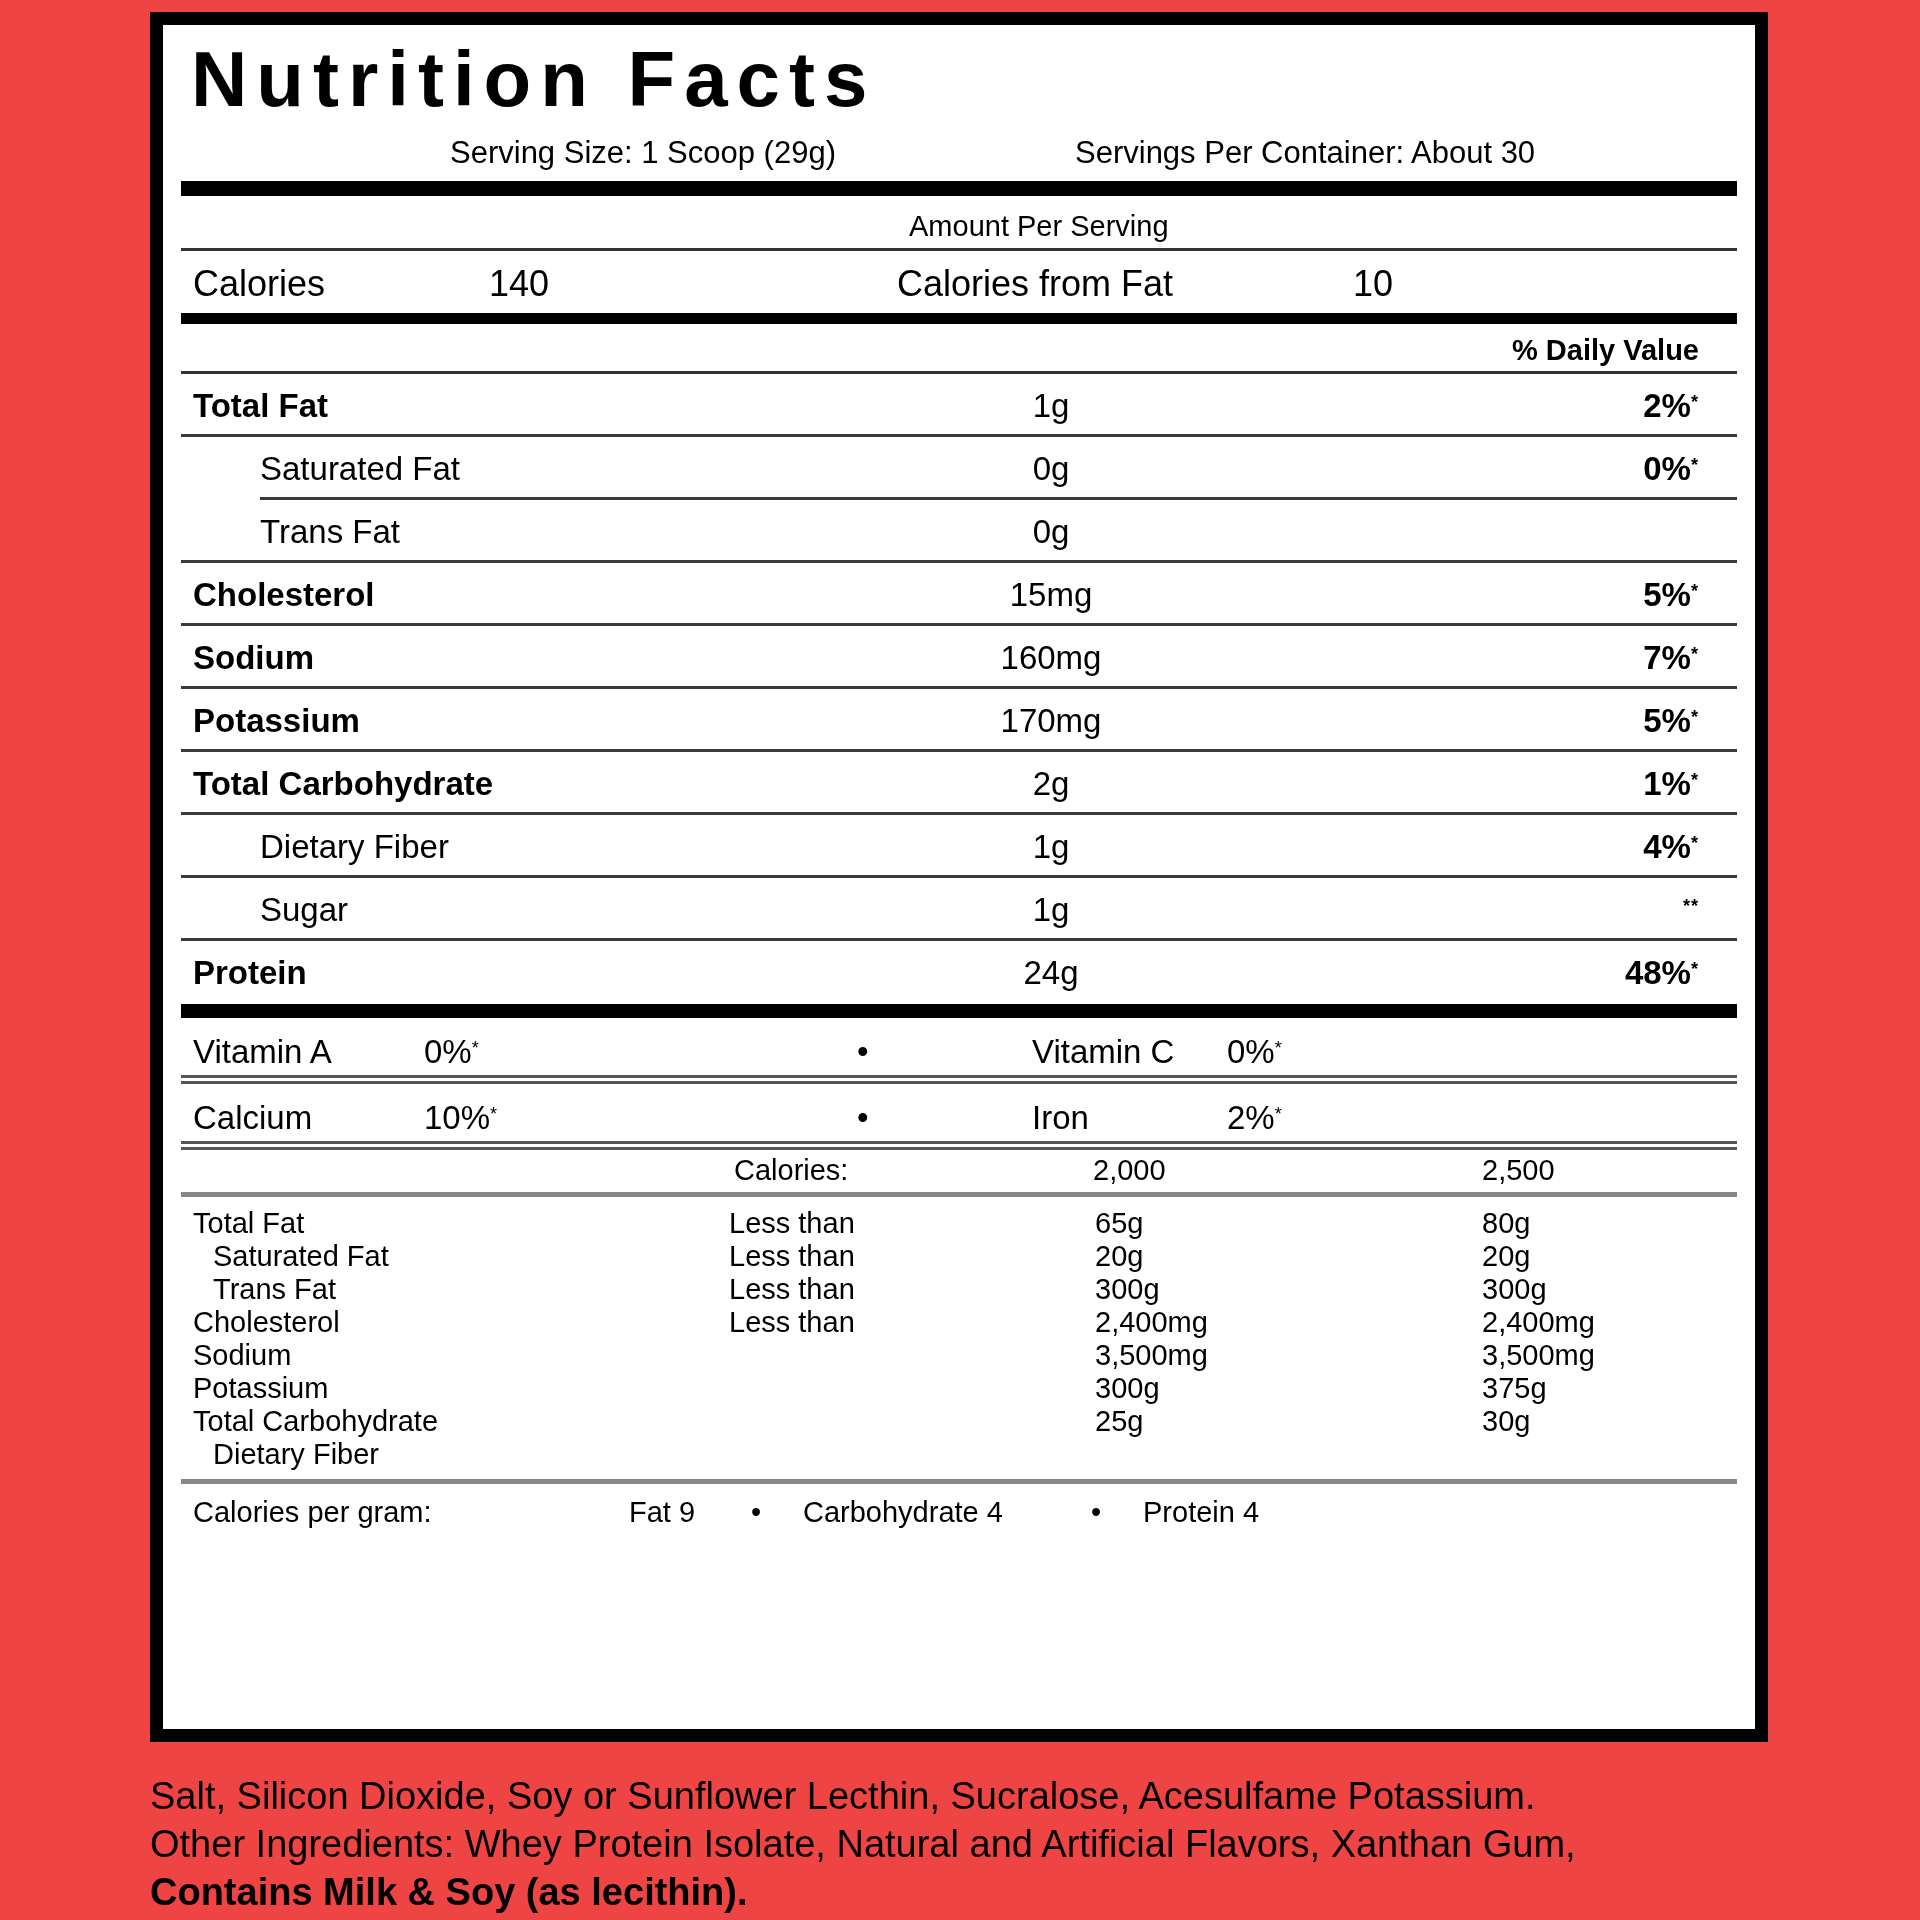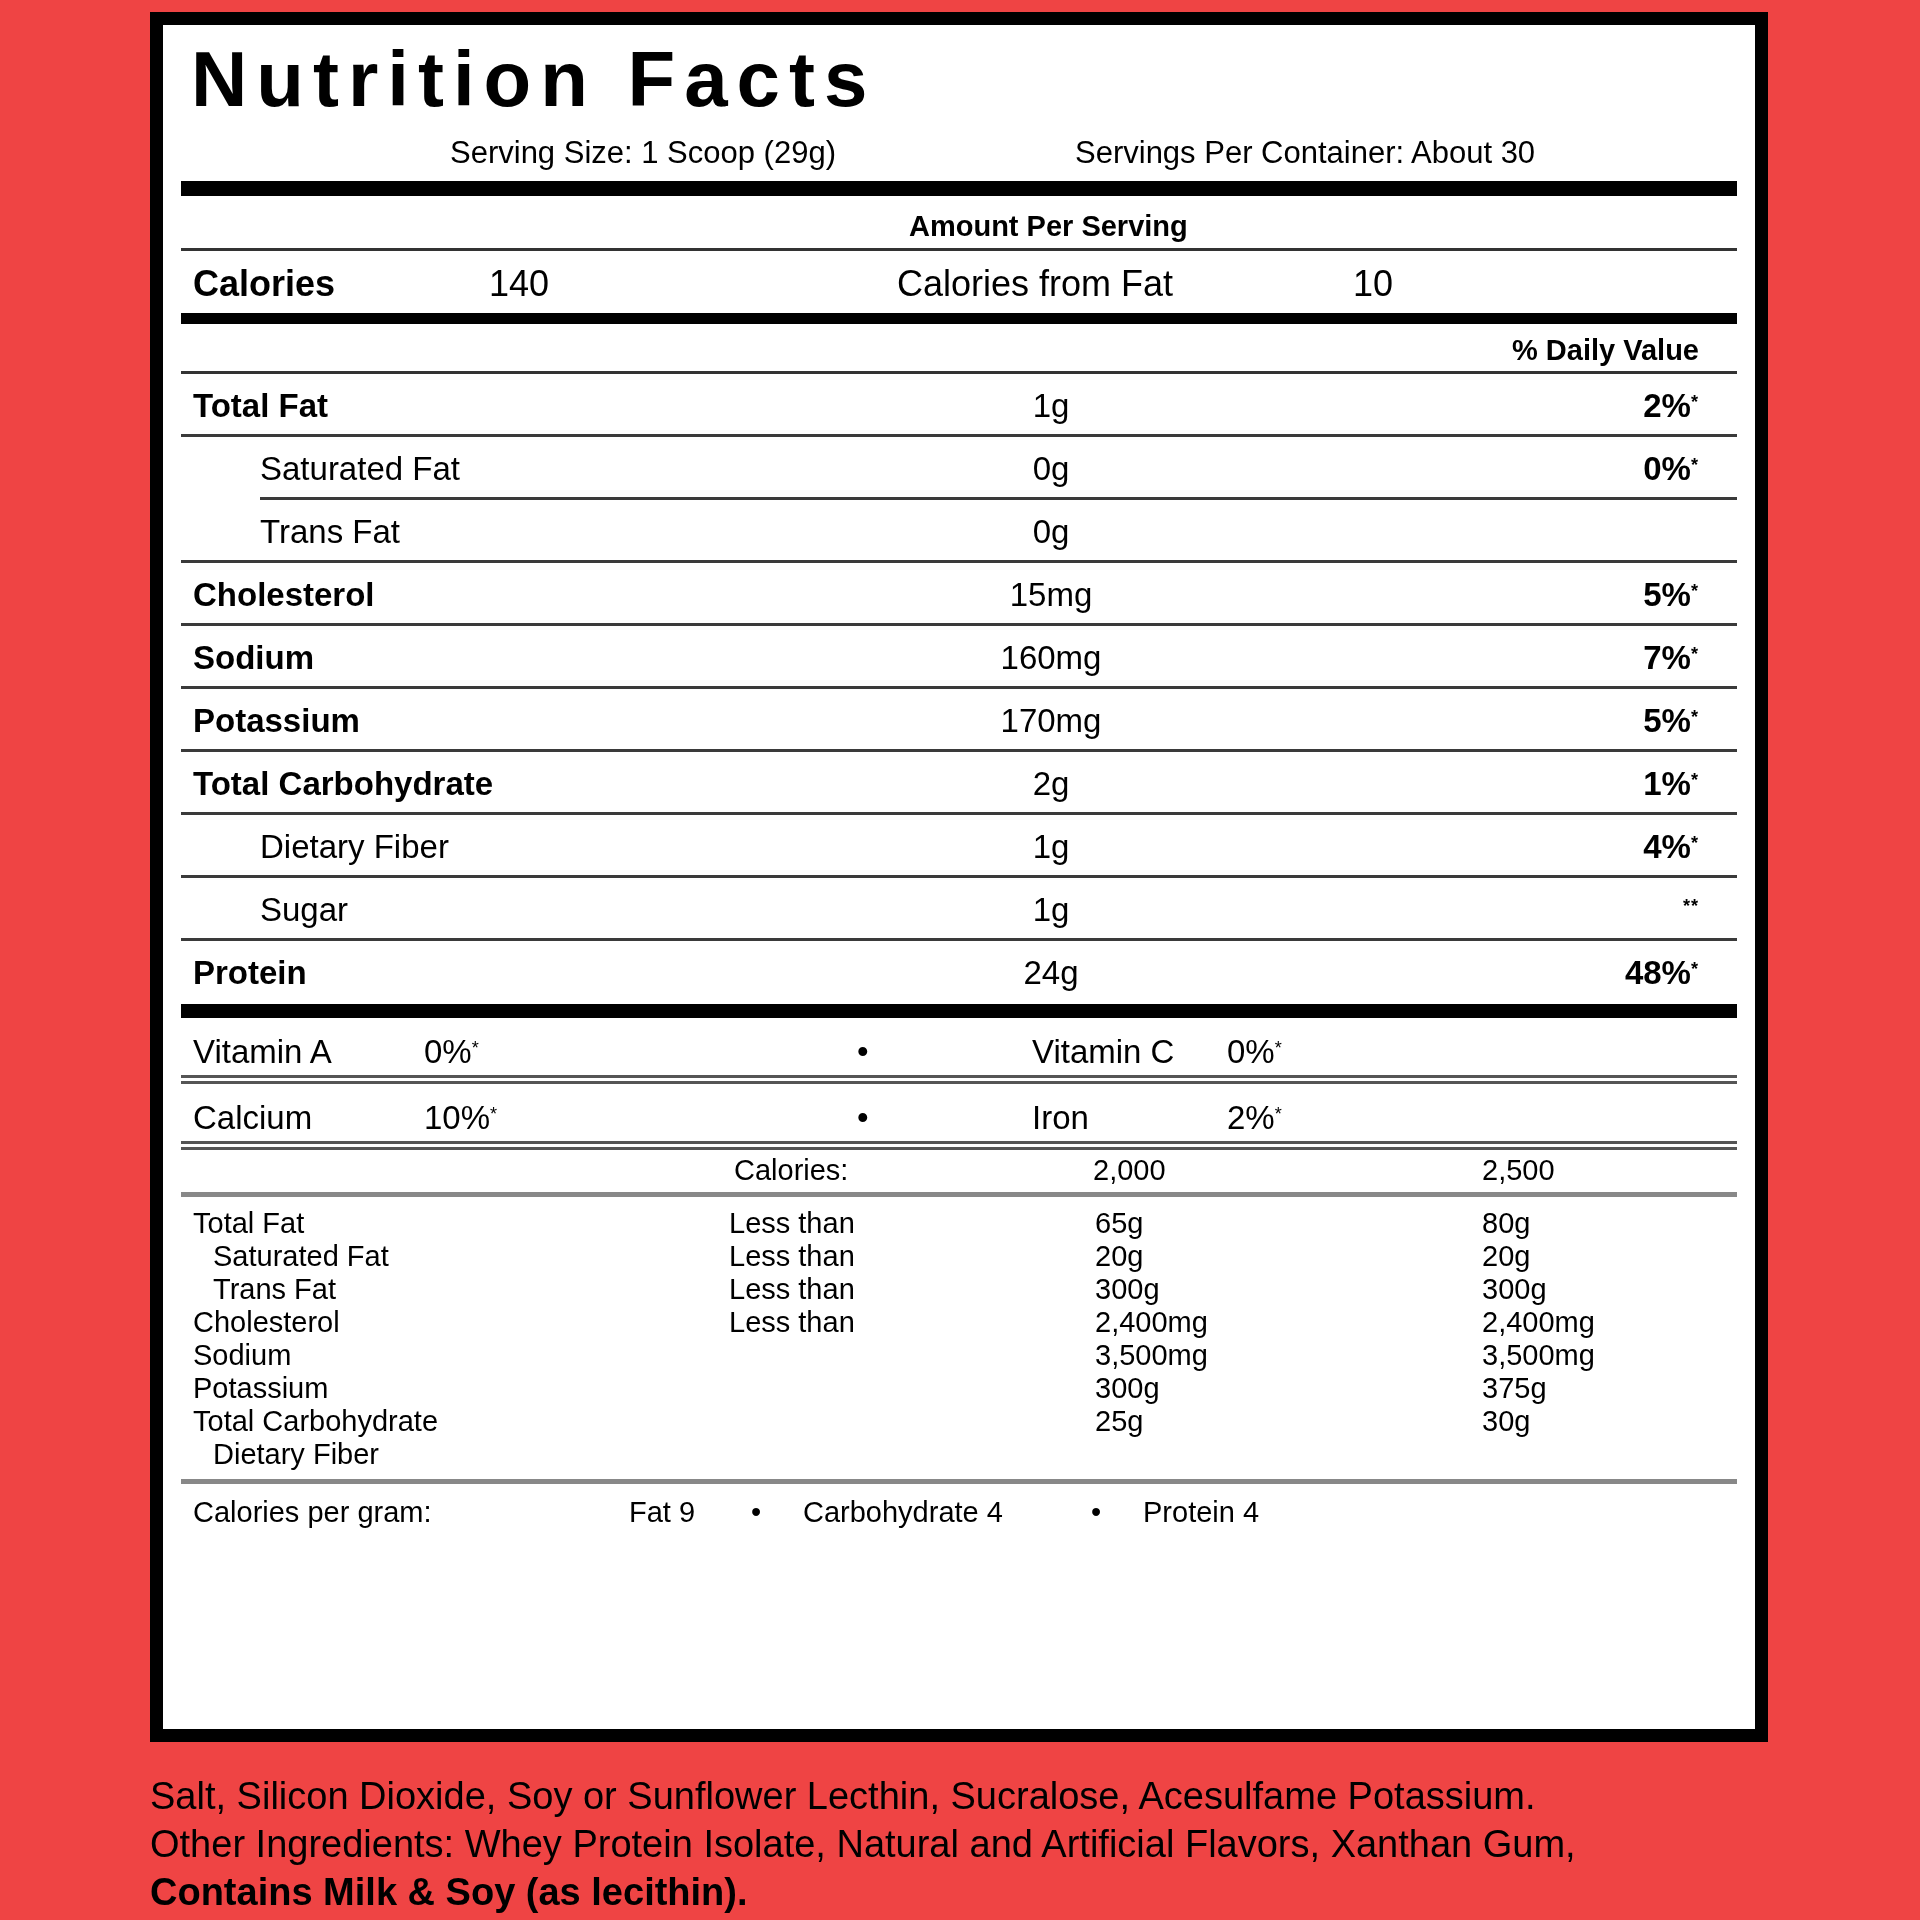--- a/index.html
+++ b/index.html
@@ -20,24 +20,24 @@
   }
   .serving-row { position:relative; height:52px; font-size:31px; }
   .serving-row .ss  { position:absolute; left:269px; top:6px; }
   .serving-row .spc { position:absolute; left:894px; top:6px; }
 
   .bar   { height:15px; background:#000; }
   .bar-m { height:11px; background:#000; }
   .bar-b { height:14px; background:#000; }
 
   .aps-row { position:relative; height:55px; border-bottom:3px solid #333; }
-  .aps-row .aps { position:absolute; left:728px; top:14px; font-size:29px; font-weight:bold; }
+  .aps-row .aps { position:absolute; left:728px; top:14px; font-size:29px; font-weight:normal; }
 
   .cal-row { position:relative; height:62px; font-size:36px; }
-  .cal-row .c1 { position:absolute; left:12px;  top:12px; font-weight:bold; }
+  .cal-row .c1 { position:absolute; left:12px;  top:12px; font-weight:normal; }
   .cal-row .c2 { position:absolute; left:308px; top:12px; }
   .cal-row .c3 { position:absolute; left:716px; top:12px; }
   .cal-row .c4 { position:absolute; left:1172px;top:12px; }
 
   .dvh-row { position:relative; height:50px; border-bottom:3px solid #333; }
   .dvh-row .dvh { position:absolute; right:38px; top:10px; font-size:29px; font-weight:bold; }
 
   
   .nrow { position:relative; height:63px; font-size:33px; }
   .nrow .nname  { position:absolute; left:12px; top:13px; }

